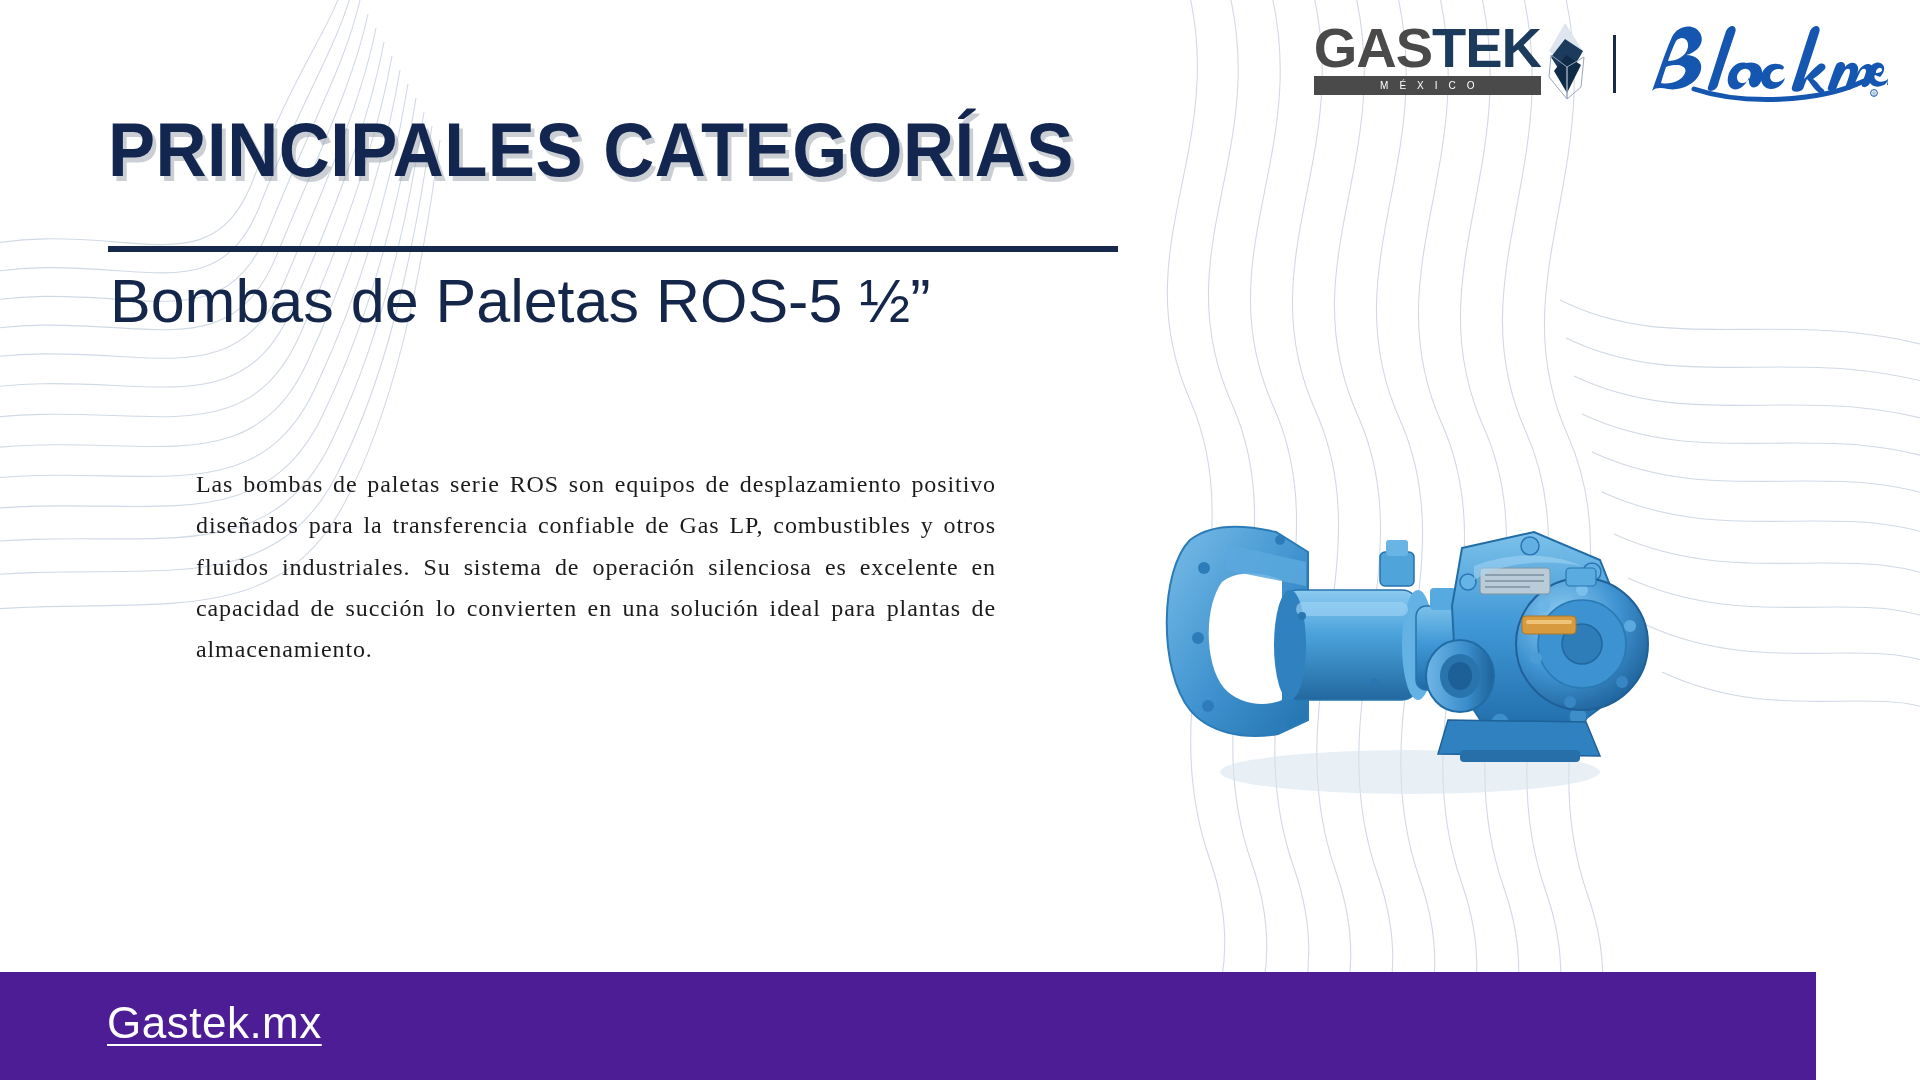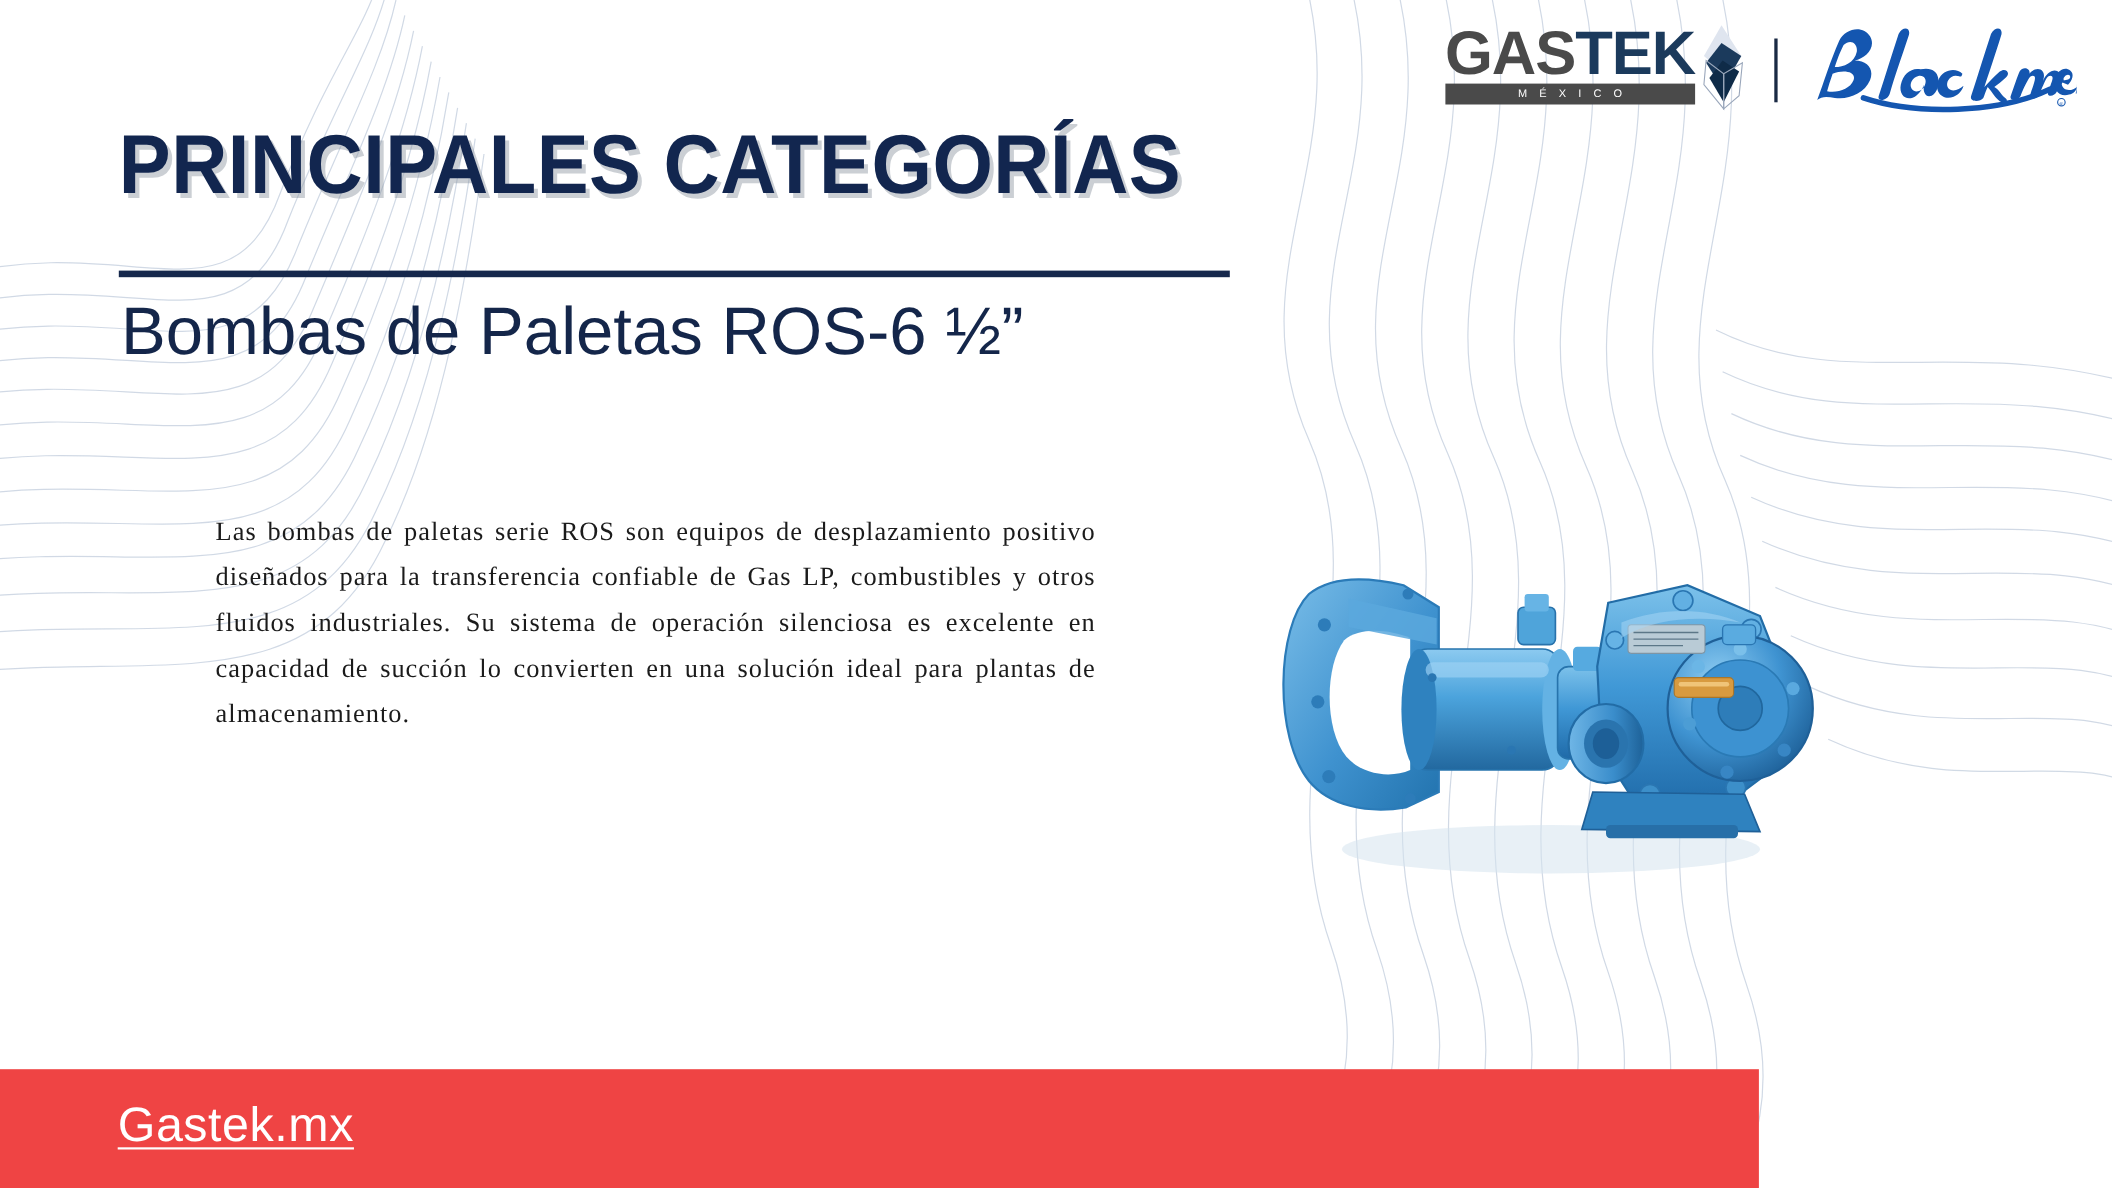--- a/index.html
+++ b/index.html
@@ -156,23 +156,23 @@
     height: 400px;
     z-index: 3;
   }
   .product-image svg { display: block; }
 
   
   .footer-bar {
     position: absolute;
     left: 0;
     bottom: 0;
-    width: 1599px;
+    width: 1816px;
     height: 108px;
-    background: #ef4444;
+    background: #4c1d95;
     z-index: 6;
   }
   .footer-link {
     position: absolute;
     left: 107px;
     top: 26px;
     font-family: "Liberation Sans", sans-serif;
     font-size: 44px;
     color: #ffffff;
     text-decoration: underline;
@@ -272,21 +272,21 @@
 
         <path d="M52 64 C 100 80 176 78 222 56" fill="none" stroke="#1456b0" stroke-width="5" stroke-linecap="round"></path>
         <circle cx="232" cy="68" r="3.4" fill="none" stroke="#1456b0" stroke-width="1"></circle>
         <text x="232" y="71" font-size="5" fill="#1456b0" text-anchor="middle">®</text>
       </svg>
     </div>
   </div>
 
   <div class="title">PRINCIPALES CATEGORÍAS</div>
   <div class="title-rule"></div>
-  <div class="subtitle">Bombas de Paletas ROS-6 ½”</div>
+  <div class="subtitle">Bombas de Paletas ROS-5 ½”</div>
 
   <p class="body-copy">Las bombas de paletas serie ROS son equipos de desplazamiento positivo diseñados para la transferencia confiable de Gas LP, combustibles y otros fluidos industriales. Su sistema de  operación silenciosa es excelente en capacidad de succión lo convierten en una solución ideal para plantas de almacenamiento.</p>
 
   <div class="product-image">
     <svg viewBox="0 0 560 400" aria-hidden="true">
       <defs>
         <linearGradient id="gBody" x1="0" y1="0" x2="0" y2="1">
           <stop offset="0%" stop-color="#7cc1ea"></stop>
           <stop offset="45%" stop-color="#4098d6"></stop>
           <stop offset="100%" stop-color="#1f6aa8"></stop>

